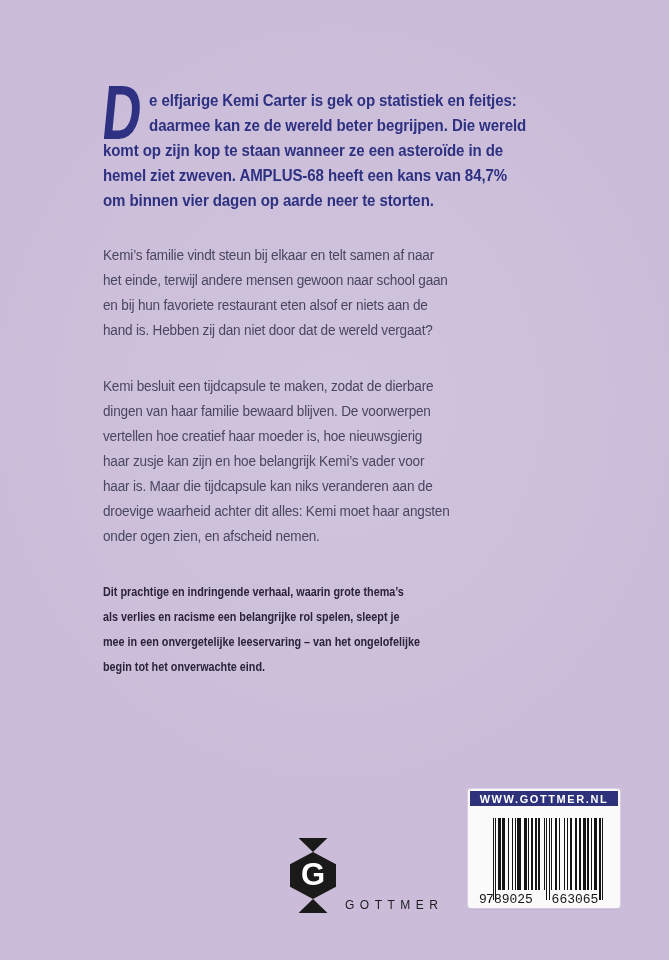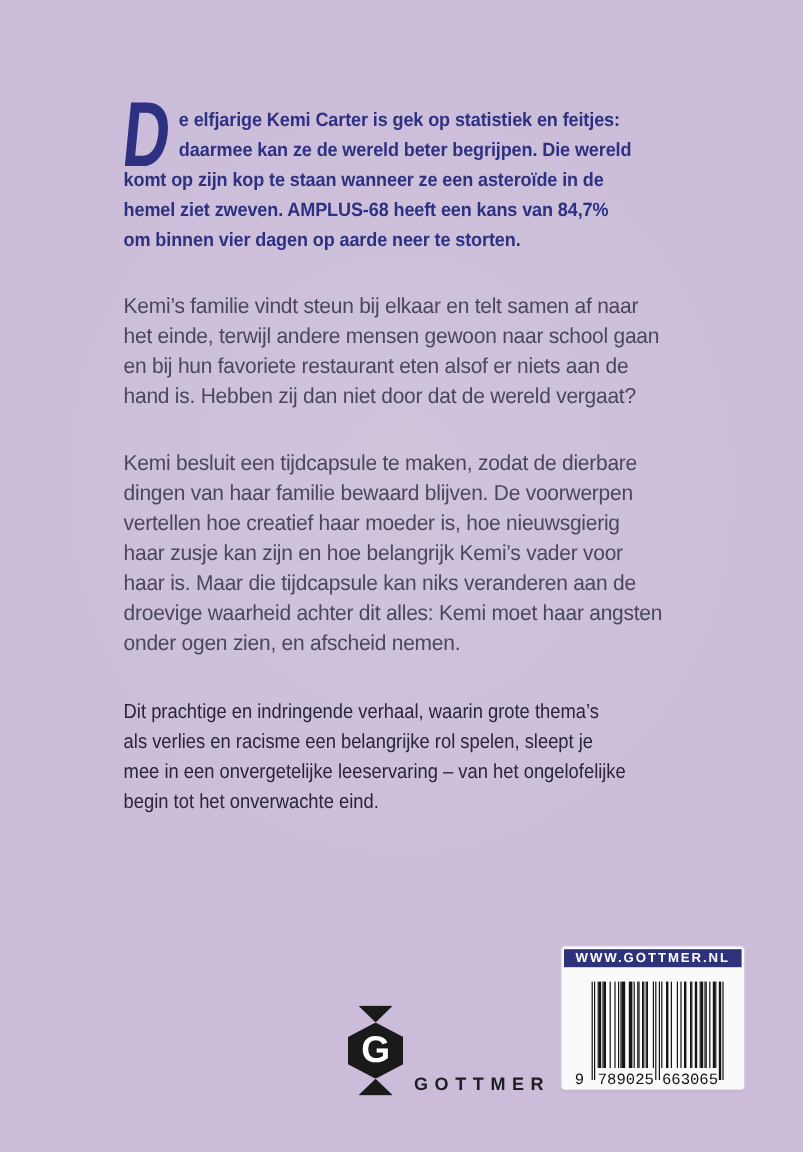--- a/index.html
+++ b/index.html
@@ -27,40 +27,40 @@
 
   .dropcap{
     position:absolute;left:-3px;top:-6px;
     font-size:77px;line-height:60px;font-weight:bold;
     color:var(--blue,#2e3181);
     display:inline-block;
     transform:scaleX(0.70) skewX(-8deg);
     transform-origin:left bottom;
   }
 
-  .regular{margin-bottom:31px;color:var(--body,#4a4660);font-weight:normal;font-size:18px;}
+  .regular{margin-bottom:31px;color:var(--body,#4a4660);font-weight:normal;font-size:14px;}
   .regular .line{transform:scaleX(0.97);letter-spacing:-0.2px;}
   .regular.last-regular{}
 
-  .bold-dark{color:var(--dark,#2a2339);font-weight:normal;font-size:17px;}
+  .bold-dark{color:var(--dark,#2a2339);font-weight:bold;font-size:12px;}
   .bold-dark .line{transform:scaleX(0.90);letter-spacing:0;}
 
   
   .publisher{position:absolute;left:290px;top:838px;display:flex;align-items:flex-end;gap:9px;}
   .logo-mark{width:46px;display:flex;flex-direction:column;align-items:center;}
   .tri-down{width:29px;height:14px;background:var(--black,#1a1a1a);clip-path:polygon(0 0,100% 0,50% 100%);}
   .hex{
     width:46px;height:47px;background:var(--black,#1a1a1a);
     clip-path:polygon(50% 0,100% 26%,100% 74%,50% 100%,0 74%,0 26%);
     display:flex;align-items:center;justify-content:center;
   }
   .hex span{color:#ffffff;font-weight:bold;font-size:31px;line-height:31px;transform:translateY(-1px);}
   .tri-up{width:29px;height:14px;background:var(--black,#1a1a1a);clip-path:polygon(50% 0,100% 100%,0 100%);}
   .publisher-name{
-    font-weight:bold;font-size:15px;letter-spacing:5.5px;
+    font-weight:normal;font-size:12px;letter-spacing:5.5px;
     color:#1d1d22;padding-bottom:1px;white-space:nowrap;
   }
 
   
   .barcode-box{
     position:absolute;left:468px;top:789px;width:152px;height:119px;
     background:#fbfafb;border-radius:3px;
     box-shadow:0 0 0 1px rgba(255,255,255,0.35), 0 1px 2px rgba(60,40,90,0.18);
   }
   .barcode-header{
@@ -77,21 +77,21 @@
   .bars .m.on{background:#141414;}
   .bars .m{height:72px;}
   .bars .m.guard{height:82px;}
   .digits{
     position:absolute;left:0;top:104px;width:152px;height:14px;
     font-family:"Liberation Mono", monospace;font-size:13px;line-height:14px;
     color:#141414;
   }
   .digits span{position:absolute;top:0;}
   .d-first{left:11px;}
-  .d-g1{left:30px;width:47px;text-align:center;}
+  .d-g1{left:18px;width:47px;text-align:center;}
   .d-g2{left:83px;width:48px;text-align:center;}
 </style>
 </head>
 <body>
 
 <div class="cover">
 
   <div class="blurb" id="blurb">
       <div class="para bold-blue">
         <span class="dropcap">D</span>

